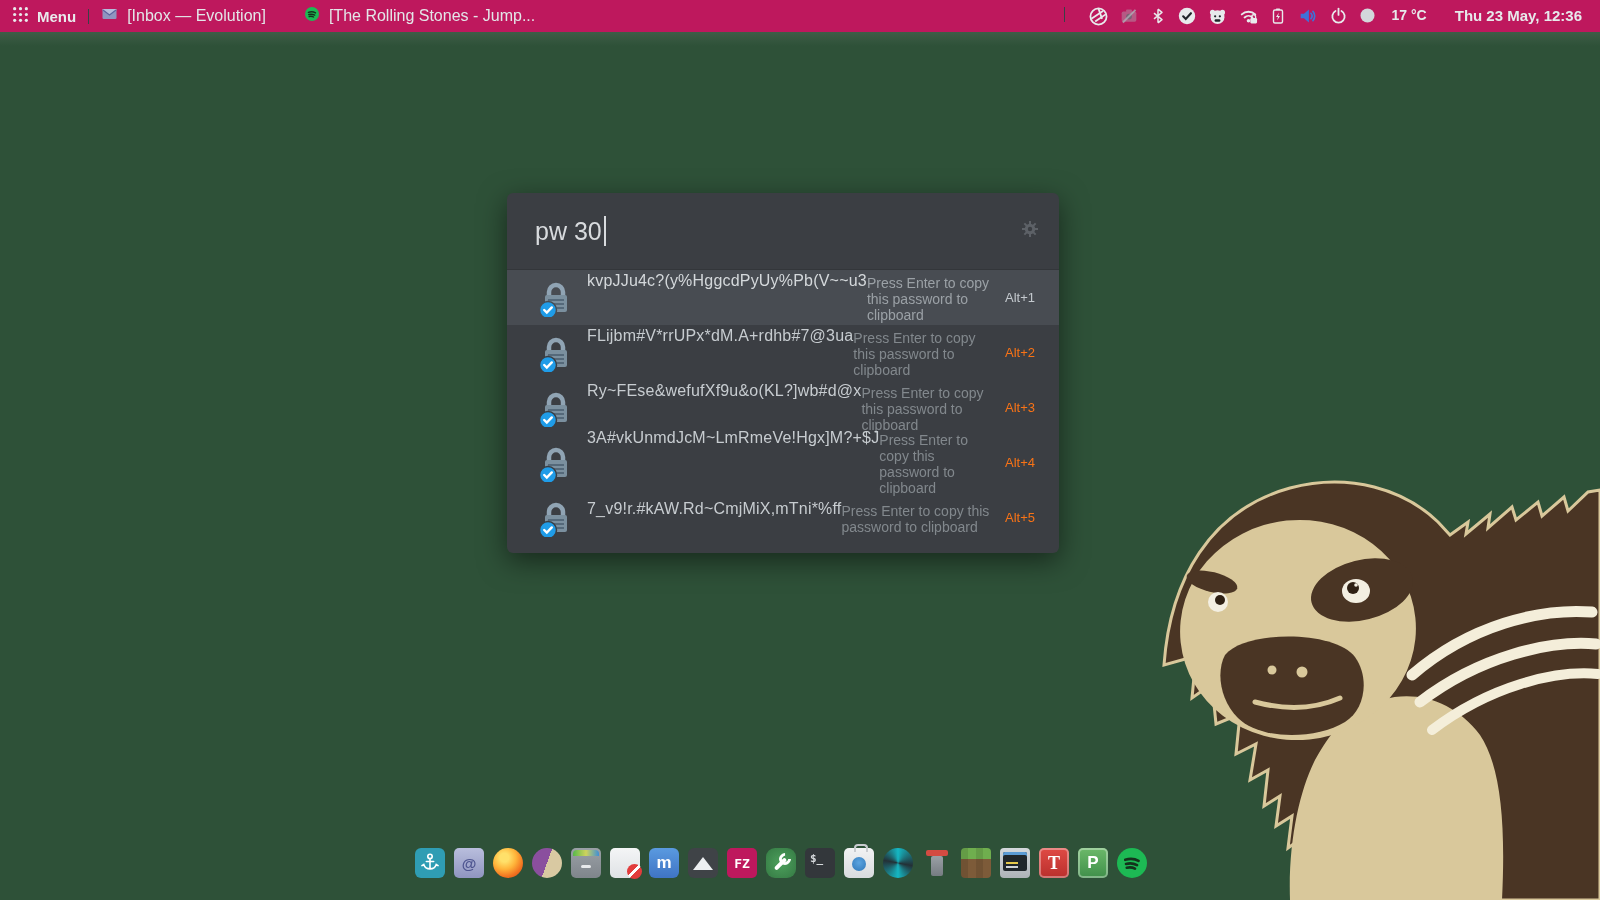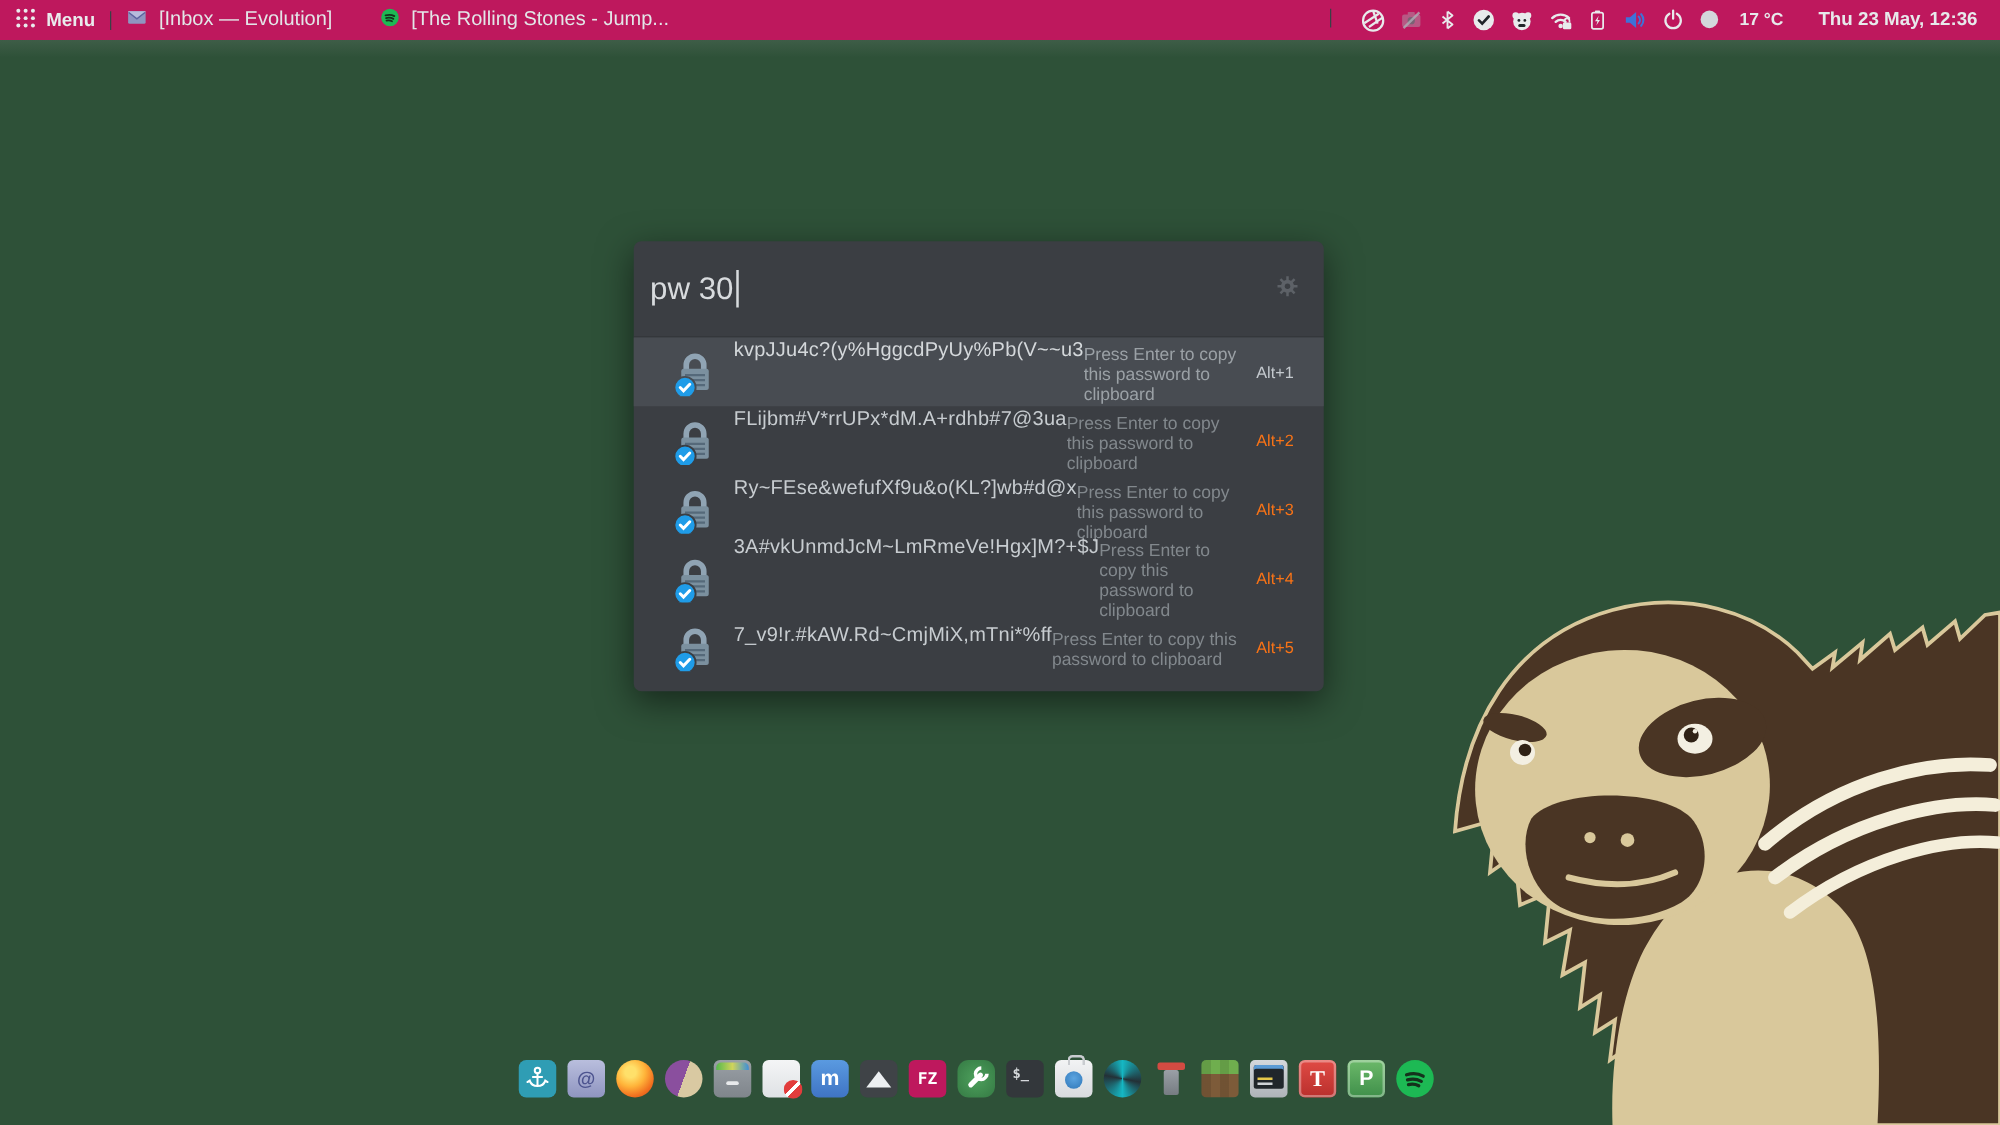--- a/index.html
+++ b/index.html
@@ -21,21 +21,21 @@
 
   
   .desktop{position:absolute;left:0;right:0;top:32px;bottom:0;
            background:linear-gradient(#3e5d47,#2e5138 14px)}
   .sloth{position:absolute;right:0;bottom:0;width:450px;height:440px;z-index:1}
 
   
   .launcher{position:absolute;left:507px;top:193px;width:552px;background:#3b3e43;
             border-radius:6px;box-shadow:0 8px 28px rgba(0,0,0,.5);z-index:20;
             padding-bottom:8px;box-sizing:border-box}
-  .search-row{height:76px;display:flex;align-items:center;padding:0 20px 0 13px;
+  .search-row{height:76px;display:flex;align-items:center;padding:0 20px 0 28px;
               border-bottom:1px solid #33363a}
   .query{font-size:25px;color:#d8dbde;display:flex;align-items:center;min-height:34px}
   .caret{display:inline-block;width:2px;height:30px;background:#d8dbde;margin-left:2px;
          animation:blink 1.1s steps(1) infinite}
   @keyframes blink{50%{opacity:0}}
   .gear{margin-left:auto;opacity:.85}
   .result{height:55px;display:flex;align-items:center;padding:0 24px 0 30px}
   .result.selected{background:#484c52}
   .r-icon{width:38px;height:38px;margin-right:12px;flex:none}
   .r-text{display:flex;flex-direction:row;justify-content:center;min-width:0}

